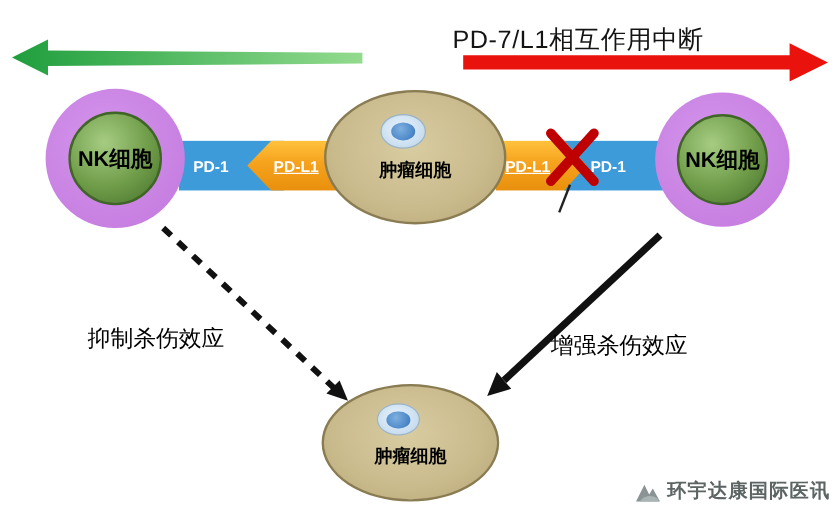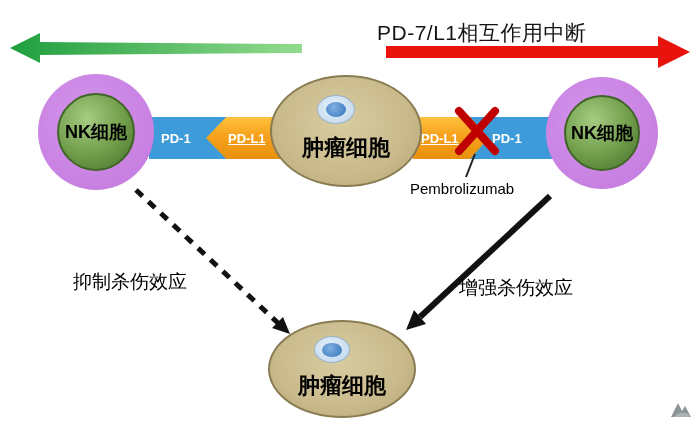--- a/index.html
+++ b/index.html
@@ -36,21 +36,21 @@
   }
   .nucleolus{
     position:absolute;left:22%;top:22%;width:56%;height:56%;border-radius:50%;
     background:radial-gradient(circle at 40% 35%, #7fb0e0 0%, #4a86c8 70%, #39699e 100%);
   }
   .cell-label{
     position:absolute;left:50%;transform:translateX(-50%);
     color:#000;font-weight:bold;white-space:nowrap;z-index:3;
   }
   .nk-label{top:50%;transform:translate(-50%,-50%);font-size:18px;}
-  .tumor-label{font-size:22px;}
+  .tumor-label{font-size:15px;}
   
   .seg{
     position:absolute;top:117px;height:42px;z-index:1;
     display:flex;align-items:center;color:#fff;font-weight:bold;font-size:13px;
     white-space:nowrap;
   }
   .seg-blue{background:var(--pd1-blue,#3d9bd9);}
   .seg-orange{background:linear-gradient(180deg,#ffc23d 0%, var(--pdl1-orange,#f6a21d) 45%, #e8900d 100%);text-decoration:underline;}
   .notch-right{clip-path:polygon(0 0,100% 0,80% 50%,100% 100%,0 100%);}   
   .point-left{clip-path:polygon(22% 0,100% 0,100% 100%,22% 100%,0 50%);}  
@@ -129,25 +129,25 @@
 
     <line x1="550" y1="196" x2="420" y2="317" stroke="#111" stroke-width="6"></line>
     <polygon points="406,330 414,310 426,324" fill="#111"></polygon>
 
     <line x1="459" y1="111" x2="495" y2="151" stroke="#bf0000" stroke-width="8" stroke-linecap="round"></line>
     <line x1="495" y1="111" x2="459" y2="151" stroke="#bf0000" stroke-width="8" stroke-linecap="round"></line>
 
     <line x1="475" y1="154" x2="466" y2="177" stroke="#222" stroke-width="2"></line>
   </svg>
 
-  <div class="abs drug" style="left:410px;top:180px;">Pembrolizumab</div>
 
   <div class="abs effect" style="left:73px;top:269px;">抑制杀伤效应</div>
   <div class="abs effect" style="left:459px;top:275px;">增强杀伤效应</div>
 
   <div class="watermark">
     <svg width="22" height="20" viewBox="0 0 22 20">
       <path d="M1 18 L8 4 L12 12 L15 7 L21 18 Z" fill="#8a9494"></path>
       <path d="M4 18 Q11 10 20 16 L19 18 Z" fill="#aab4b4"></path>
     </svg>
+    <span class="watermark-text">环宇达康国际医讯</span>
   </div>
 
 </div>
 
 </body></html>

